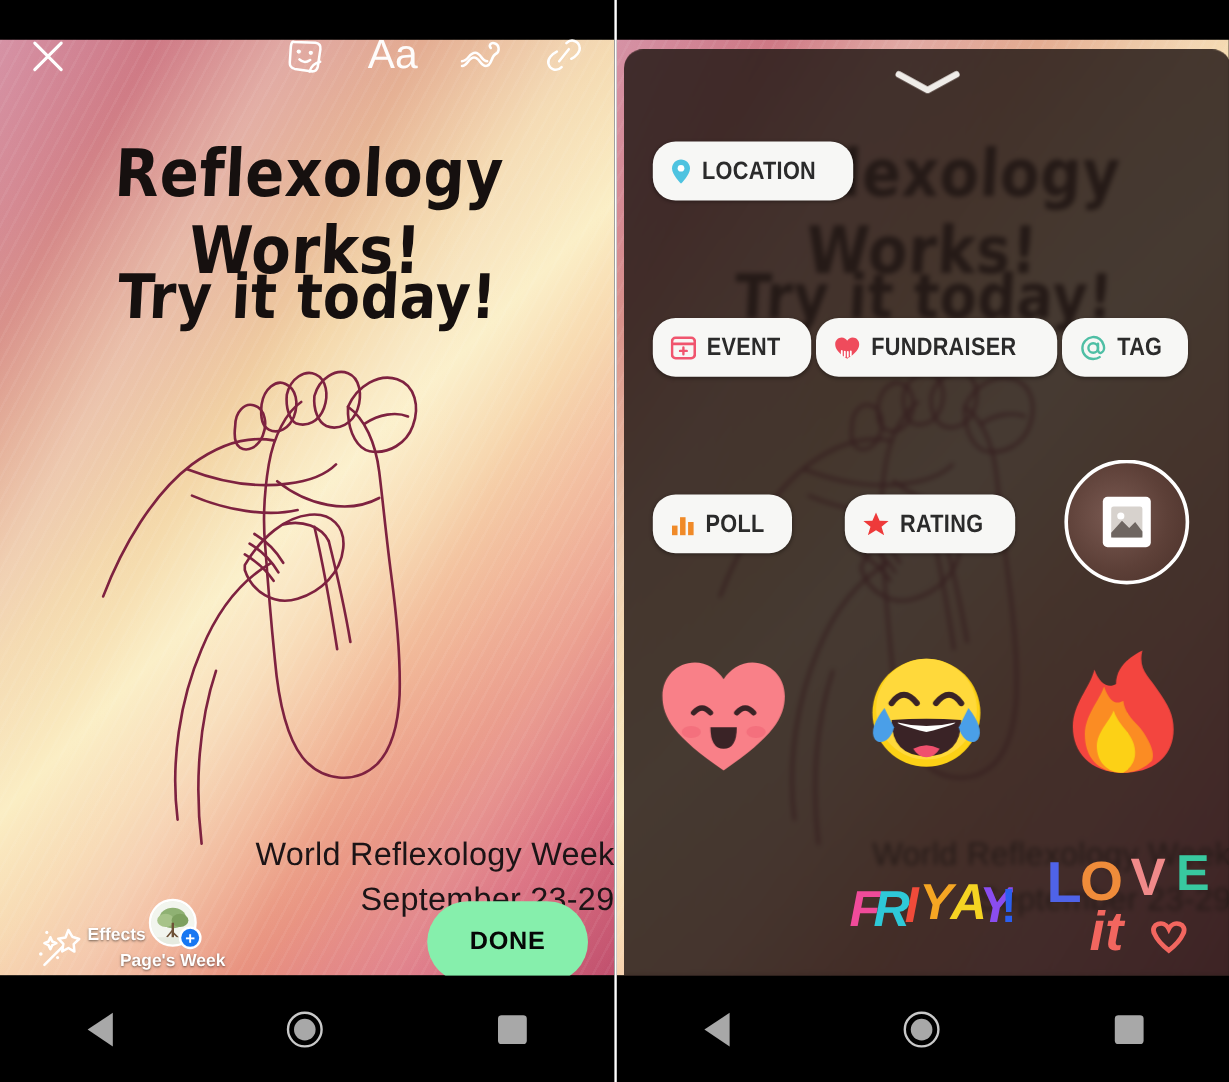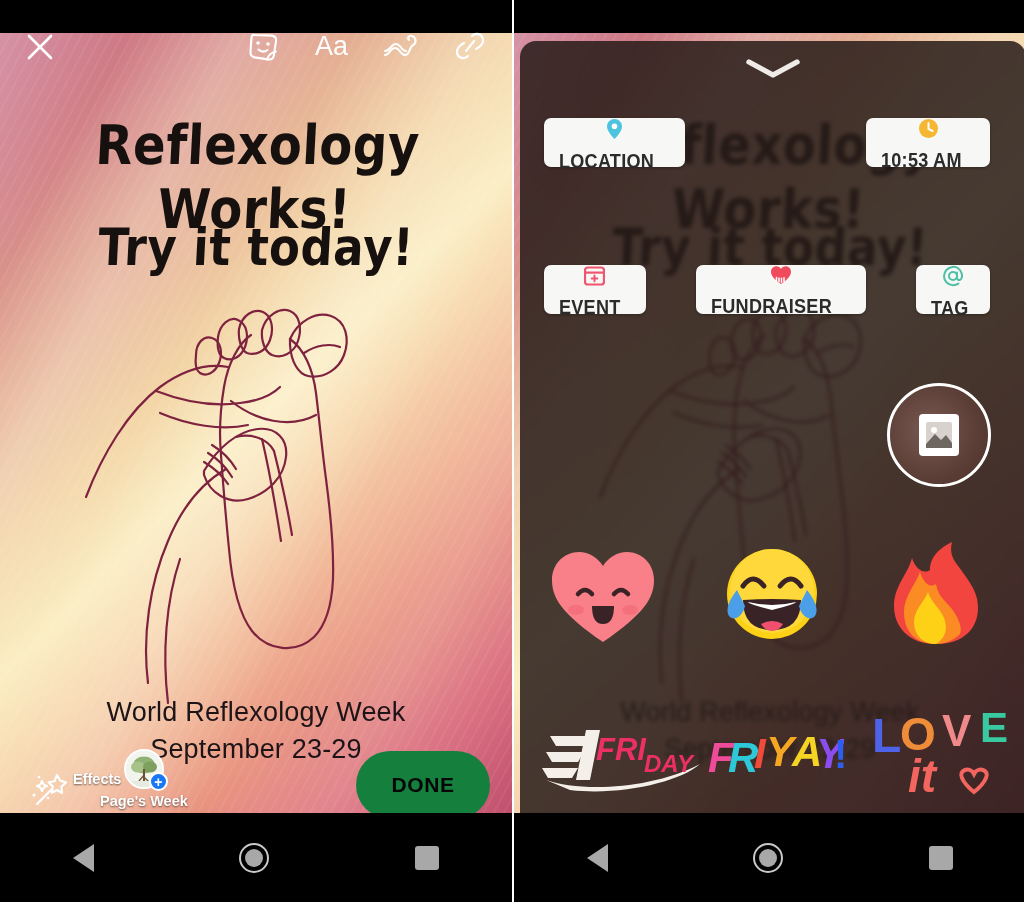--- a/index.html
+++ b/index.html
@@ -85,37 +85,37 @@
   .caption {
     position: absolute;
     left: 0; width: 512px;
     text-align: center;
     color: #1c1416;
     font-size: 27px;
     font-weight: 400;
     line-height: 1.38;
     letter-spacing: 0.2px;
   }
-  .caption { top: 661px; }
+  .caption { top: 661px; text-align: right; }
 
   
   .toolbar {
     position: absolute;
     left: 0; top: 15px;
     width: 512px; height: 62px;
     display: flex; align-items: center;
   }
   .tb-close { position: absolute; left: 24px; top: 16px; }
   .tb-right {
     position: absolute; right: 26px; top: 14px;
     display: flex; align-items: center; gap: 34px;
   }
   .icon-btn { line-height: 0; cursor: pointer; }
   .aa-text {
-    color: #fff; font-size: 27px; font-weight: 400;
+    color: #fff; font-size: 34px; font-weight: 400;
     font-family: "Liberation Sans", sans-serif;
     line-height: 1; opacity: .97;
   }
 
   
   .bottom-bar {
     position: absolute;
     left: 0; bottom: 89px;
     width: 512px; height: 88px;
   }
@@ -141,21 +141,21 @@
   .plus-badge {
     position: absolute; right: -4px; bottom: -2px;
     width: 19px; height: 19px; border-radius: 50%;
     background: #1877f2; border: 2px solid #fff;
     display: flex; align-items: center; justify-content: center;
     color: #fff; font-size: 14px; font-weight: bold; line-height: 1;
   }
   .done-btn {
     position: absolute; right: 22px; bottom: -6px;
     width: 134px; height: 68px;
-    background: #15803d; border-radius: 34px;
+    background: #86efac; border-radius: 34px;
     display: flex; align-items: center; justify-content: center;
     color: #060606; font-size: 21px; font-weight: bold;
     letter-spacing: 0.6px; cursor: pointer;
   }
 
   
   .sheet {
     position: absolute;
     left: 6px; top: 41px;
     width: 506px; height: 772px;
@@ -165,27 +165,26 @@
   }
   .sheet-handle {
     position: absolute; left: 50%; top: 17px;
     transform: translateX(-50%);
     cursor: pointer;
   }
 
   .chip-row { position: absolute; left: 0; width: 506px; display: flex; }
   .chip {
     background: #f7f7f5;
-    border-radius: 7px;
+    border-radius: 19px;
     height: 49px;
     padding: 0 15px;
     display: inline-flex; align-items: center; gap: 9px;
     box-shadow: 0 1px 3px rgba(0,0,0,.3);
     cursor: pointer;
-    flex-direction: column;
   }
   .chip-label {
     color: #2b2b2b;
     font-size: 21px;
     font-weight: bold;
     letter-spacing: 0.3px;
     transform: scaleX(0.86);
     transform-origin: left center;
     white-space: nowrap;
   }
@@ -435,29 +434,20 @@
     <div class="chip-row" style="top:118px; padding:0 30px; justify-content:space-between;">
       <div class="chip">
         <span class="chip-ico">
           <svg width="17" height="22" viewBox="0 0 17 22">
             <path d="M8.5 1 C4.4 1 1 4.3 1 8.4 C1 13.6 8.5 21 8.5 21 C8.5 21 16 13.6 16 8.4 C16 4.3 12.6 1 8.5 1 Z" fill="#4ec3e0"></path>
             <circle cx="8.5" cy="8.2" r="2.8" fill="#ffffff"></circle>
           </svg>
         </span>
         <span class="chip-label">LOCATION</span>
       </div>
-      <div class="chip">
-        <span class="chip-ico">
-          <svg width="21" height="21" viewBox="0 0 21 21">
-            <circle cx="10.5" cy="10.5" r="9.5" fill="#f5b731"></circle>
-            <path d="M10.5 5 L10.5 10.8 L14.6 13" stroke="#fff" stroke-width="2" fill="none" stroke-linecap="round"></path>
-          </svg>
-        </span>
-        <span class="chip-label">10:53 AM</span>
-      </div>
     </div>
 
     <div class="chip-row" style="top:265px; padding:0 30px; justify-content:space-between;">
       <div class="chip">
         <span class="chip-ico">
           <svg width="21" height="21" viewBox="0 0 21 21">
             <rect x="1" y="2.5" width="19" height="17" rx="3" fill="none" stroke="#f0556e" stroke-width="2.2"></rect>
             <path d="M1 7.6 L20 7.6" stroke="#f0556e" stroke-width="2.2"></path>
             <path d="M10.5 10.6 L10.5 16.2 M7.7 13.4 L13.3 13.4" stroke="#f0556e" stroke-width="2" stroke-linecap="round"></path>
           </svg>
@@ -479,20 +469,40 @@
           <svg width="22" height="22" viewBox="0 0 22 22">
             <circle cx="11" cy="11" r="4" fill="none" stroke="#4fbfa5" stroke-width="2"></circle>
             <path d="M15 7.5 L15 12.5 C15 14.6 16.6 15.6 18 14.8 C19.6 13.9 20.4 11.4 19.8 8.8
                      C18.8 4.2 14.8 1.4 10.4 1.9 C5.6 2.5 2 6.4 2 11.2 C2 16.2 6 20.2 11 20.2 C13.2 20.2 15 19.6 16.4 18.6" fill="none" stroke="#4fbfa5" stroke-width="2" stroke-linecap="round"></path>
           </svg>
         </span>
         <span class="chip-label">TAG</span>
       </div>
     </div>
 
+    <div class="chip-row" style="top:412px; padding:0 30px; align-items:center; justify-content:flex-start; gap:44px;">
+      <div class="chip">
+        <span class="chip-ico">
+          <svg width="20" height="20" viewBox="0 0 20 20">
+            <rect x="1" y="11" width="4.6" height="8" fill="#f08a28"></rect>
+            <rect x="7.7" y="4" width="4.6" height="15" fill="#f08a28"></rect>
+            <rect x="14.4" y="8" width="4.6" height="11" fill="#f08a28"></rect>
+          </svg>
+        </span>
+        <span class="chip-label">POLL</span>
+      </div>
+      <div class="chip">
+        <span class="chip-ico">
+          <svg width="22" height="21" viewBox="0 0 22 21">
+            <path d="M11 1 L14 8 L21.5 8.2 L15.6 12.9 L17.8 20 L11 15.8 L4.2 20 L6.4 12.9 L0.5 8.2 L8 8 Z" fill="#ee3a3a"></path>
+          </svg>
+        </span>
+        <span class="chip-label">RATING</span>
+      </div>
+    </div>
 
     <div class="photo-sticker" style="left:373px; top:383px;">
       <svg width="46" height="50" viewBox="0 0 46 50">
         <rect x="3" y="4" width="40" height="42" rx="4" fill="#ffffff"></rect>
         <rect x="10" y="12" width="26" height="26" rx="2" fill="#d7d2cd"></rect>
         <circle cx="18" cy="20" r="3" fill="#ffffff"></circle>
         <path d="M10 34 L19 24 L25 30 L30 25 L36 33 L36 38 L10 38 Z" fill="#6e6661"></path>
       </svg>
     </div>
 
@@ -526,35 +536,20 @@
           <path d="M50 104 C22 104 8 86 8 66 C8 46 22 34 26 18 C30 30 38 34 44 30
                    C44 14 58 6 66 2 C62 18 72 24 78 34 C88 48 92 56 92 68 C92 88 78 104 50 104 Z" fill="#f3453f"></path>
           <path d="M50 104 C28 104 18 90 18 72 C18 56 30 44 34 32 C38 44 44 48 50 44
                    C52 58 62 62 68 72 C74 82 76 88 74 94 C68 100 60 104 50 104 Z" fill="#fb8c23"></path>
           <path d="M50 104 C36 104 28 94 28 82 C28 70 38 62 42 52 C46 64 54 68 58 78
                    C62 88 60 98 50 104 Z" fill="#fcd116"></path>
         </svg>
       </div>
     </div>
 
-    <div class="word-sticker" style="left:26px; top:718px;">
-      <svg width="170" height="80" viewBox="0 0 170 80">
-        <path d="M6 62 C40 74 110 72 160 46 C140 64 80 78 30 72 Z" fill="#f4efe9"></path>
-        <g fill="#f4efe9">
-          <path d="M10 18 L52 18 L46 28 L16 28 Z"></path>
-          <path d="M6 34 L44 34 L38 44 L12 44 Z"></path>
-          <path d="M2 50 L38 50 L32 60 L8 60 Z"></path>
-          <path d="M46 12 L60 12 L50 62 L36 62 Z"></path>
-        </g>
-        <g font-family="Liberation Sans, sans-serif" font-weight="bold" font-style="italic">
-          <text x="56" y="42" font-size="31" fill="#ec2f64">FRI</text>
-          <text x="104" y="54" font-size="24" fill="#ec2f64">DAY</text>
-        </g>
-      </svg>
-    </div>
 
     <div class="word-sticker" style="left:190px; top:716px;">
       <svg width="140" height="82" viewBox="0 0 140 82">
         <g font-family="Liberation Sans, sans-serif" font-weight="bold" font-size="42" font-style="italic">
           <text x="4" y="56" fill="#f04b9a">F</text>
           <text x="24" y="56" fill="#2ec9d8">R</text>
           <text x="50" y="52" fill="#f04b3a">I</text>
           <text x="62" y="50" fill="#f5a623">Y</text>
           <text x="88" y="50" fill="#f5d423">A</text>
           <text x="112" y="52" fill="#8a4df0">Y</text>

